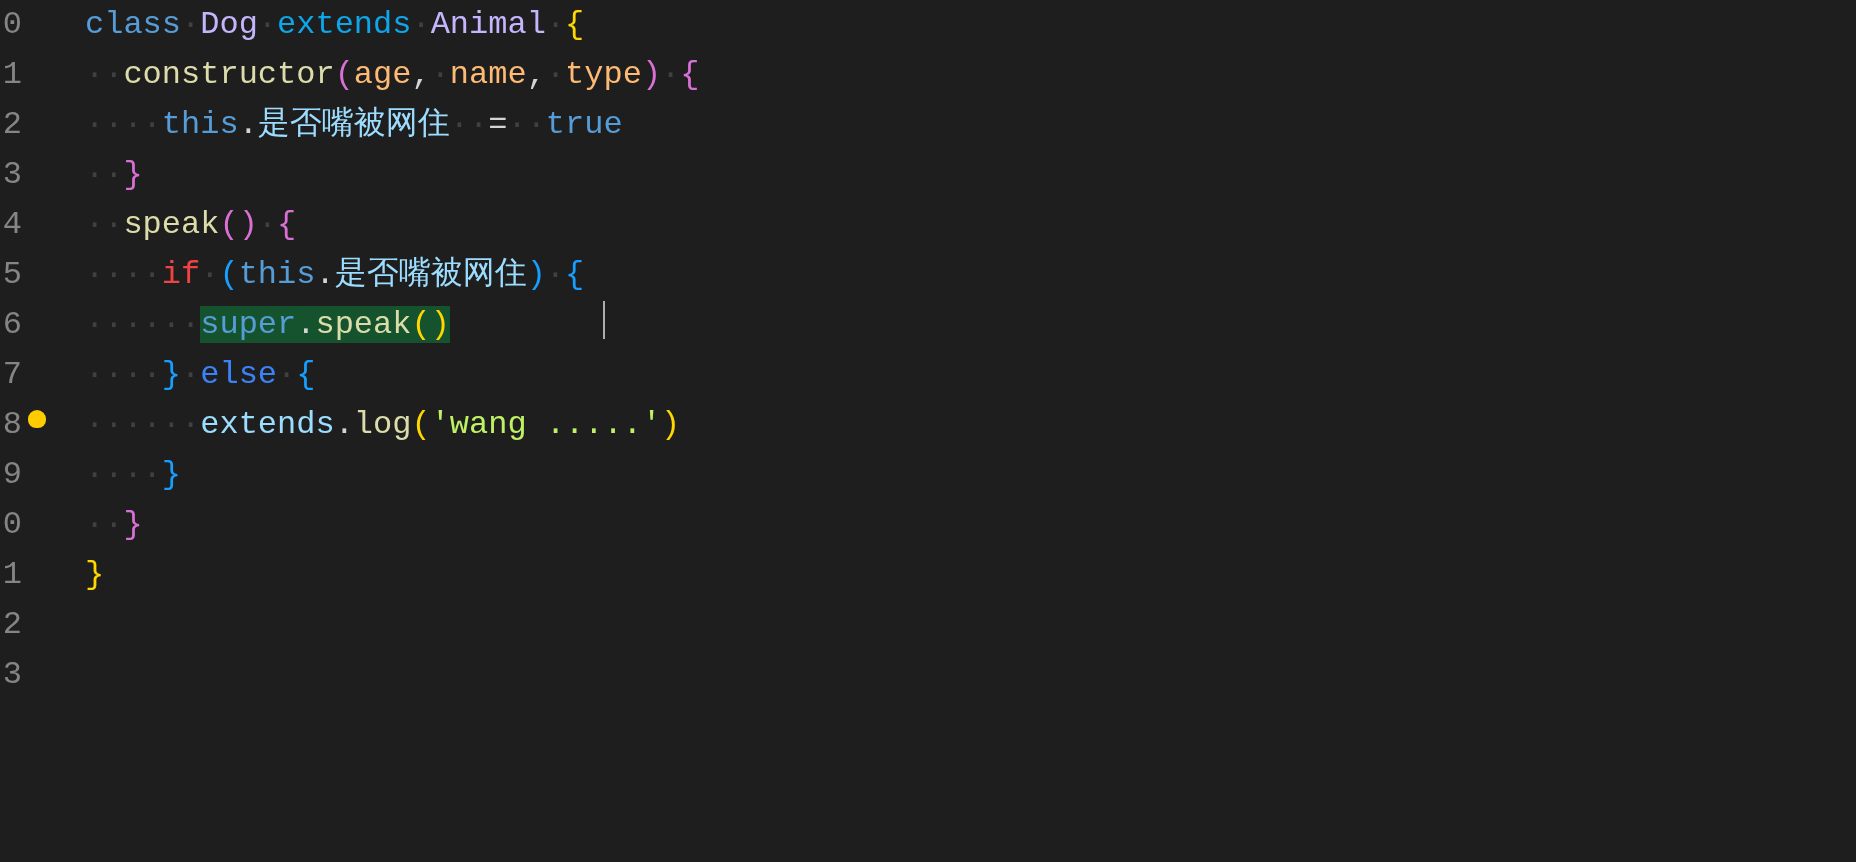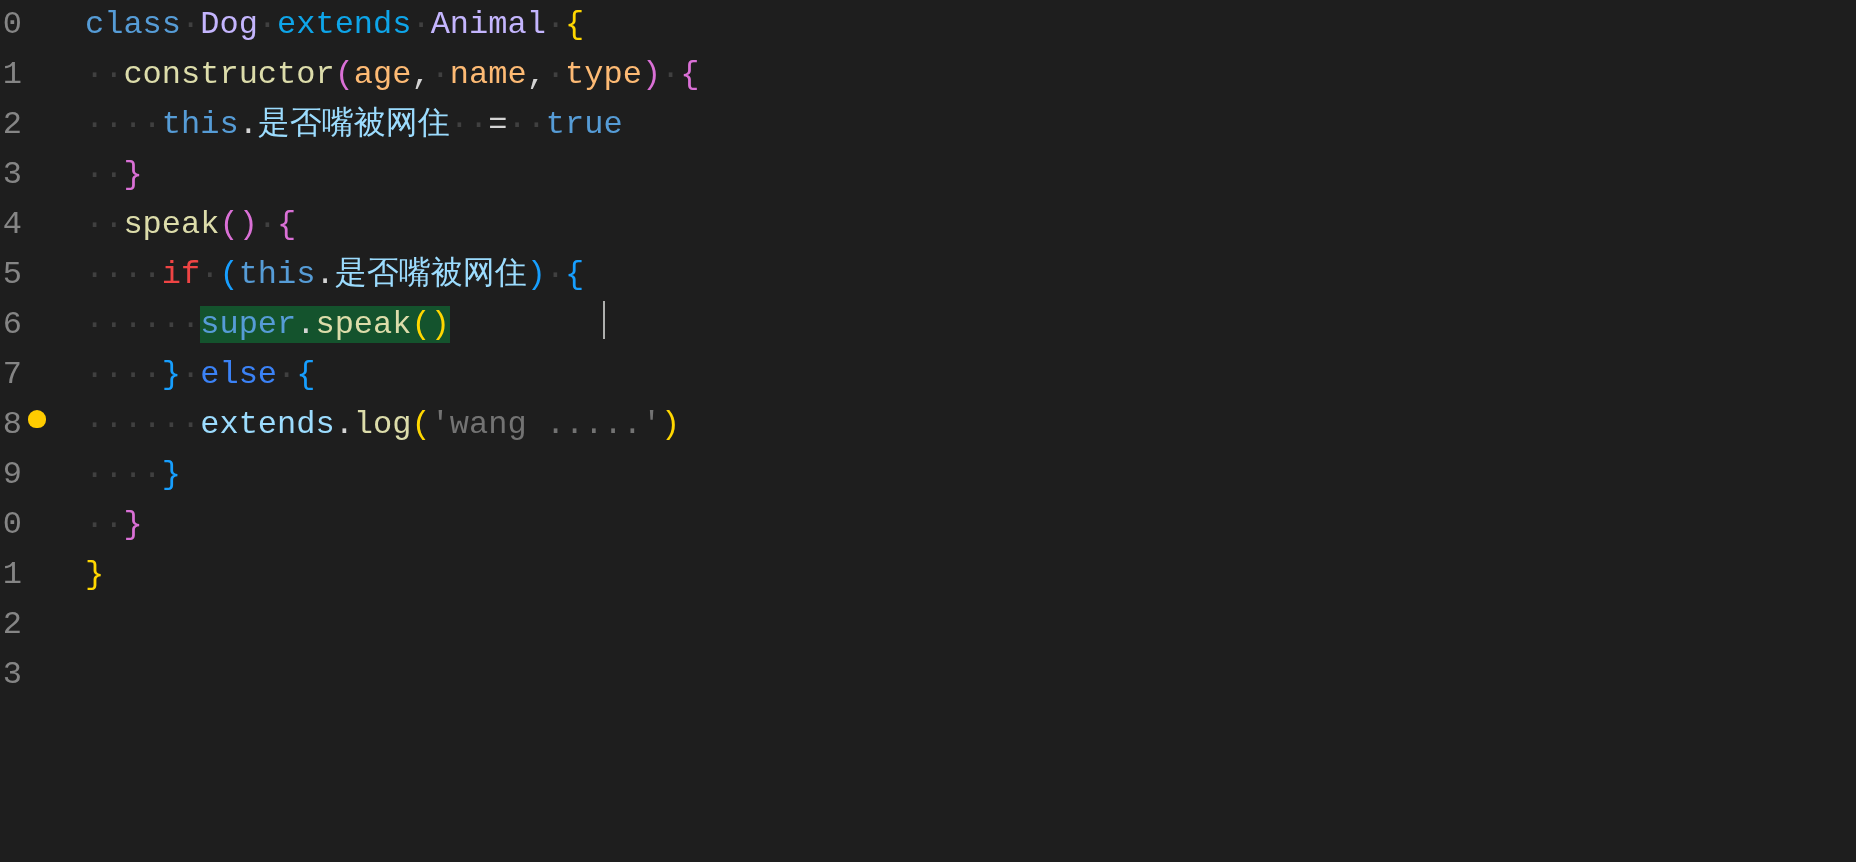--- a/index.html
+++ b/index.html
@@ -58,21 +58,21 @@
 .brace-y { color: #ffd700; }
 .brace-p { color: #da70d6; }
 .brace-b { color: #179fff; }
 .paren-y { color: #ffd700; }
 .paren-p { color: #da70d6; }
 .paren-b { color: #179fff; }
 .op { color: #d4d4d4; }
 .kw-if { color: #ef4444; text-align: right; }
 .kw-else { color: #3b82f6; }
 .comment { color: #6a9955; }
-.string { color: #737373; }
+.string { color: #bef264; }
 .obj { color: #9cdcfe; }
 .dot { color: #d4d4d4; }
 .ws-dot { color: #404040; }
 .selected {
   background: #14532d;
   padding: 0;
 }
 .cursor {
   display: inline-block;
   width: 2px;

